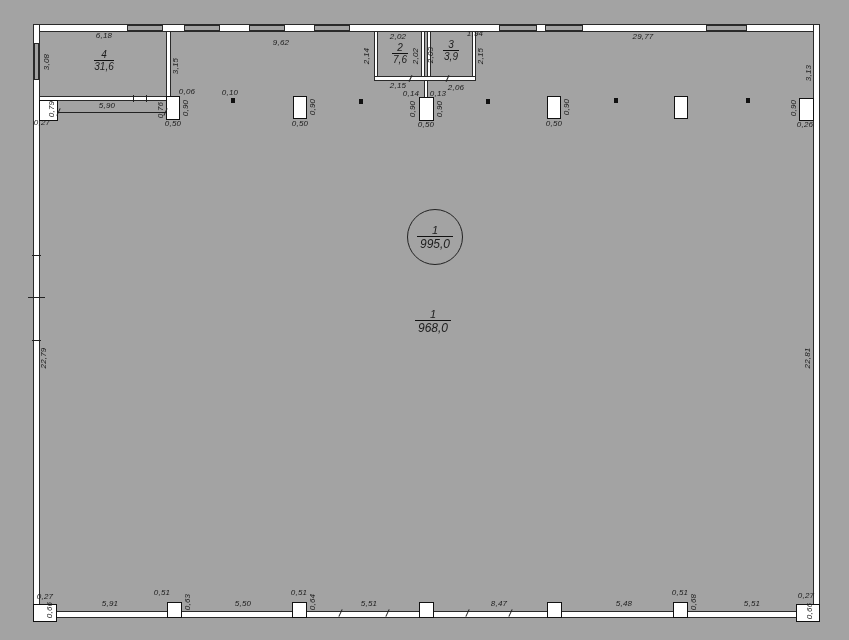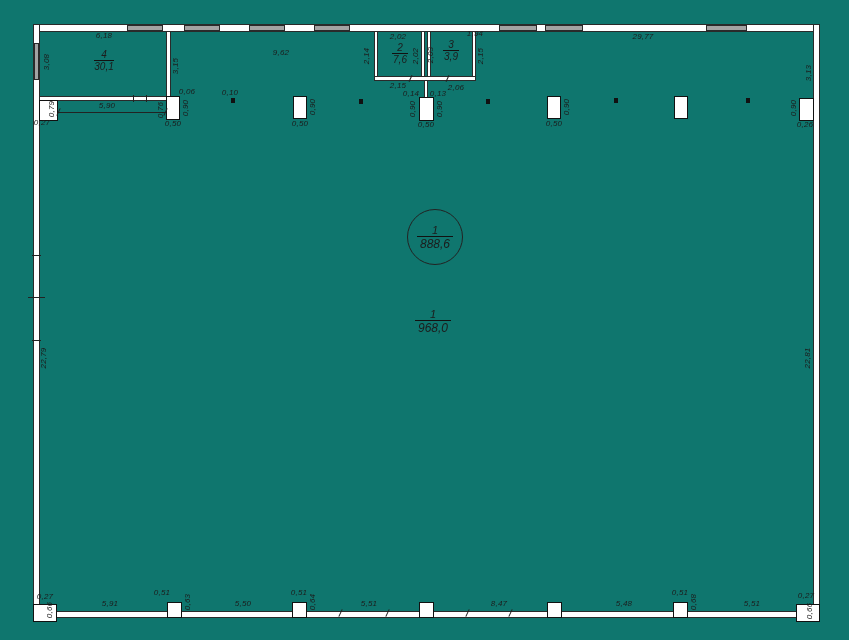--- a/index.html
+++ b/index.html
@@ -1,17 +1,17 @@
 <!DOCTYPE html>
 <html><head>
 <meta charset="utf-8">
 <style>
   html,body{margin:0;padding:0;background:#ffffff;}
   .plan{
-    position:relative;width:849px;height:640px;background:#0f766e;overflow:hidden;
+    position:relative;width:849px;height:640px;background:#a3a3a3;overflow:hidden;
     font-family:"Liberation Sans", sans-serif;font-style:italic;color:#1c1c1c;
   }
   .wall{position:absolute;background:#ffffff;border:1px solid #2a2a2a;box-sizing:border-box;}
   .win{position:absolute;background:#a3a3a3;border:1px solid #2a2a2a;box-sizing:border-box;}
   .col{position:absolute;background:#ffffff;border:1px solid #111111;box-sizing:border-box;}
   .dot{position:absolute;width:4px;height:5px;background:#111111;}
   .dim{position:absolute;font-size:8px;line-height:8px;white-space:nowrap;transform:translateX(-50%);letter-spacing:.2px;}
   .dimv{position:absolute;font-size:8px;line-height:8px;white-space:nowrap;transform:translate(-50%,-50%) rotate(-90deg);letter-spacing:.2px;}
   .frac{position:absolute;display:flex;flex-direction:column;align-items:center;transform:translateX(-50%);}
   .fnum{font-size:10px;line-height:11px;}
@@ -89,33 +89,33 @@
 
   <div class="tick" style="left:32px;top:255px;width:9px;height:1px"></div>
   <div class="tick" style="left:28px;top:297px;width:17px;height:1px"></div>
   <div class="tick" style="left:32px;top:340px;width:9px;height:1px"></div>
   <div class="otick" style="left:340px;top:609px"></div>
   <div class="otick" style="left:387px;top:609px"></div>
   <div class="otick" style="left:467px;top:609px"></div>
   <div class="otick" style="left:510px;top:609px"></div>
 
   <span class="dim" style="left:104px;top:32px">6,18</span>
-  <span class="dim" style="left:281px;top:49px">9,62</span>
+  <span class="dim" style="left:281px;top:39px">9,62</span>
   <span class="dim" style="left:643px;top:33px">29,77</span>
 
   <span class="dimv" style="left:47px;top:62px">3,08</span>
   <span class="dimv" style="left:44px;top:358px">22,79</span>
   <span class="dimv" style="left:809px;top:73px">3,13</span>
   <span class="dimv" style="left:808px;top:358px">22,81</span>
   <span class="dimv" style="left:176px;top:66px">3,15</span>
 
   <div class="frac" style="left:104px;top:49px">
     <span class="fnum">4</span>
     <span class="fbar" style="width:20px"></span>
-    <span class="farea">30,1</span>
+    <span class="farea">31,6</span>
   </div>
 
   <span class="dim" style="left:107px;top:102px">5,90</span>
   <span class="dim" style="left:42px;top:119px">0,27</span>
   <span class="dimv" style="left:52px;top:109px">0,79</span>
   <span class="dimv" style="left:161px;top:110px">0,76</span>
   <span class="dim" style="left:187px;top:88px">0,06</span>
   <span class="dimv" style="left:186px;top:108px">0,90</span>
   <span class="dim" style="left:173px;top:120px">0,50</span>
   <span class="dim" style="left:230px;top:89px">0,10</span>
@@ -147,21 +147,21 @@
     <span class="fbar" style="width:16px"></span>
     <span class="farea">3,9</span>
   </div>
   <span class="dimv" style="left:431px;top:55px">2,03</span>
   <span class="dimv" style="left:481px;top:56px">2,15</span>
   <span class="dim" style="left:456px;top:84px">2,06</span>
 
   <div class="circle" style="left:435px;top:237px">
     <span class="fnum">1</span>
     <span class="fbar" style="width:36px"></span>
-    <span class="farea">888,6</span>
+    <span class="farea">995,0</span>
   </div>
   <div class="frac big" style="left:433px;top:308px">
     <span class="fnum">1</span>
     <span class="fbar" style="width:36px"></span>
     <span class="farea">968,0</span>
   </div>
 
   <span class="dim" style="left:45px;top:593px">0,27</span>
   <span class="dimv" style="left:50px;top:610px">0,66</span>
   <span class="dim" style="left:110px;top:600px">5,91</span>

